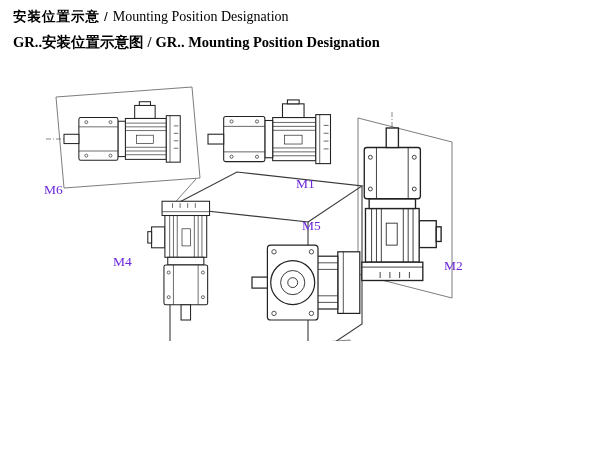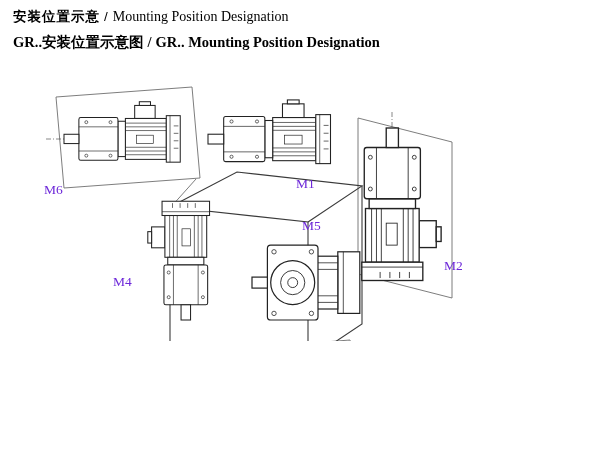--- a/index.html
+++ b/index.html
@@ -121,18 +121,18 @@
       <use href="#gm-side" transform="translate(208,96) scale(0.98)"></use>
       <use href="#gm-side" transform="translate(446,128) rotate(90) scale(1.22)"></use>
       <use href="#gm-side" transform="translate(144,320) rotate(-90) scale(0.95)"></use>
       <use href="#gm-side" transform="translate(334,424) rotate(180)"></use>
       <use href="#gm-front" transform="translate(252,232) scale(1.1)"></use>
     </svg>
 
     <div class="pos-label" style="left:44px;  top:182px;">M6</div>
     <div class="pos-label" style="left:296px; top:176px;text-align:center;">M1</div>
     <div class="pos-label" style="left:302px; top:218px;">M5</div>
-    <div class="pos-label" style="left:113px; top:274px;">M4</div>
+    <div class="pos-label" style="left:113px; top:254px;">M4</div>
     <div class="pos-label" style="left:444px; top:258px;">M2</div>
     <div class="pos-label" style="left:326px; top:416px;">M3</div>
   </div>
 
 </div>
 
 </body></html>

